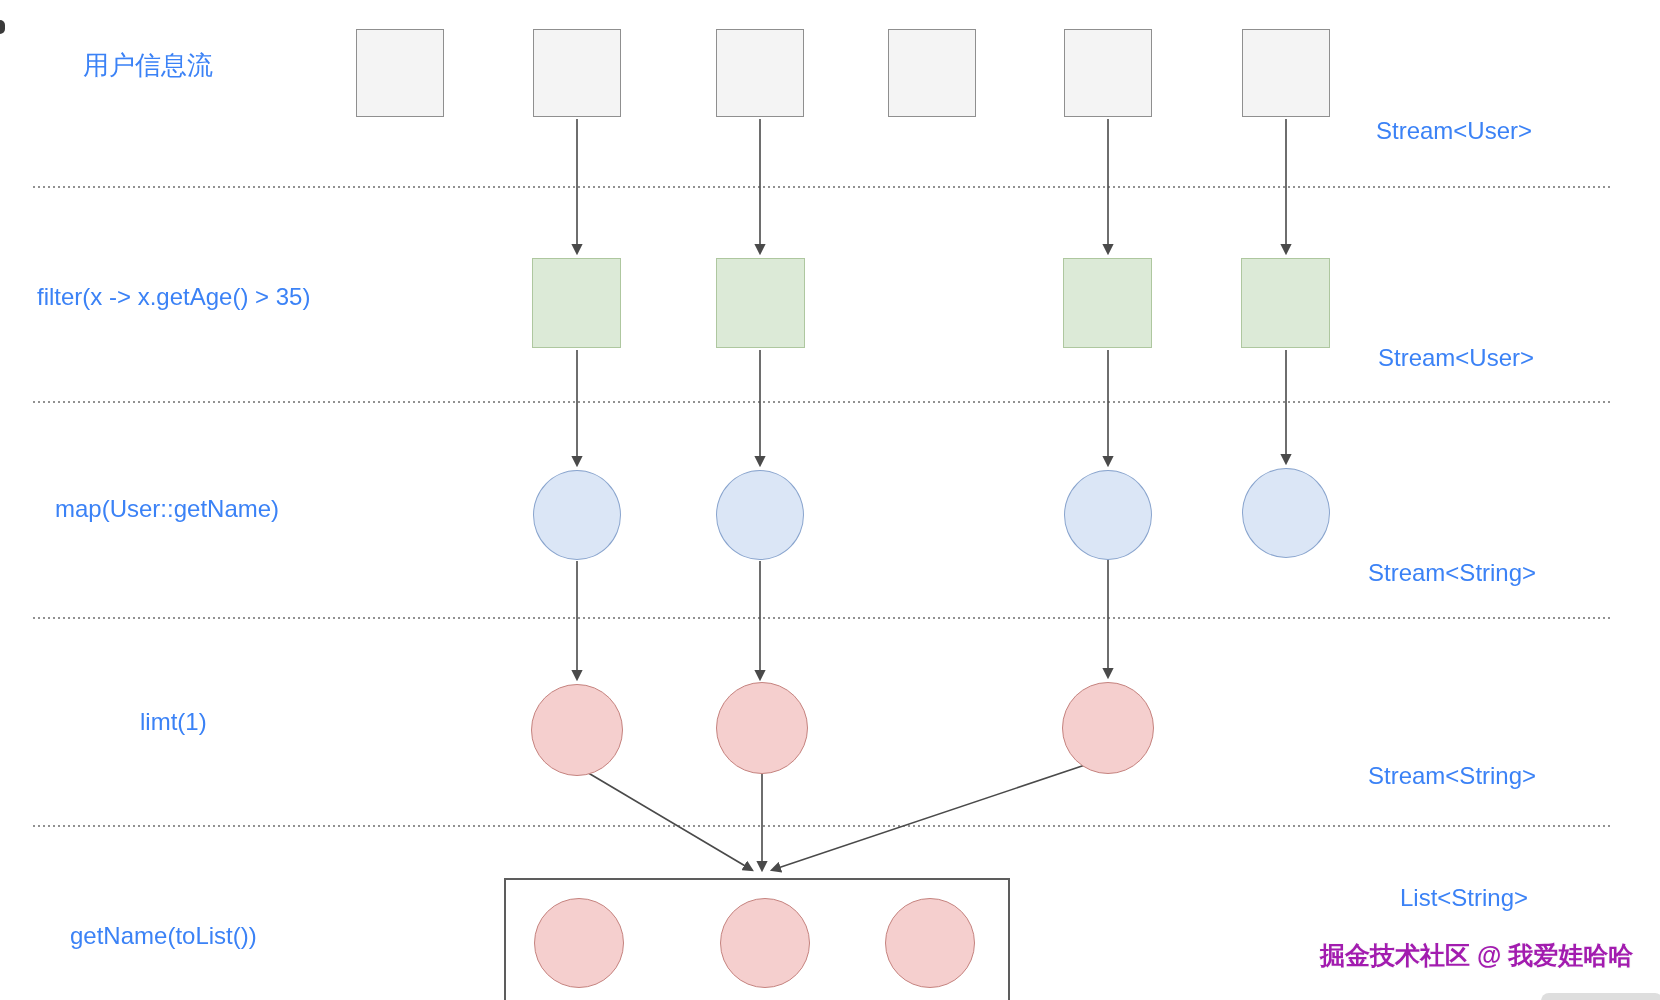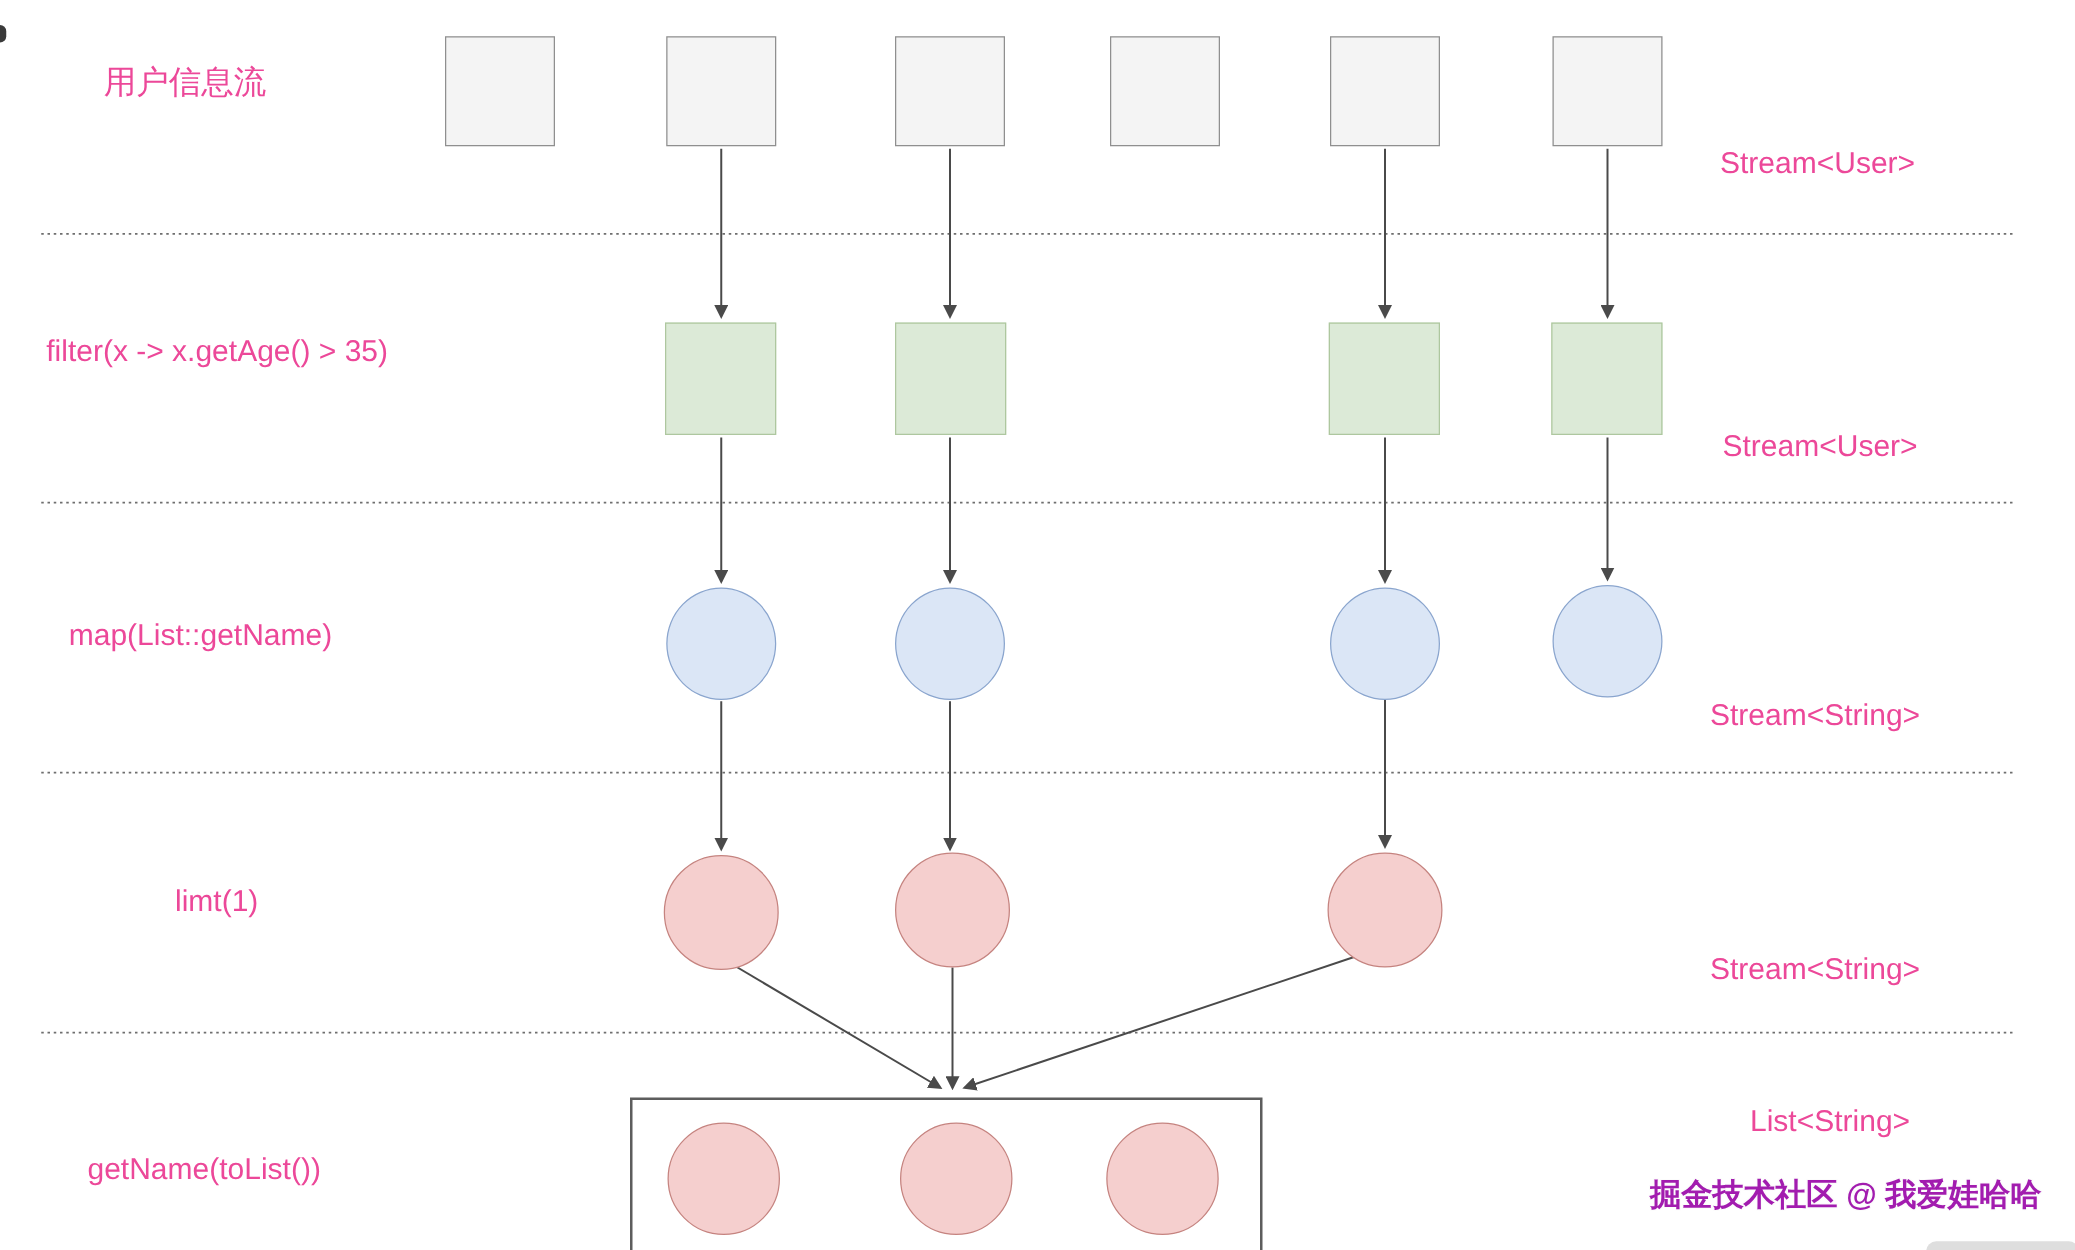--- a/index.html
+++ b/index.html
@@ -1,18 +1,18 @@
 <!DOCTYPE html>
 <html style="--square-fill: #f4f4f4; --square-border: #8f8f8f; --filter-fill: #dcead7; --filter-border: #aec79f; --map-fill: #dbe6f6; --map-border: #8aa5ce; --limit-fill: #f5cfce; --limit-border: #c5837f; --connector: #4a4a4a;"><head>
 <meta charset="utf-8">
 <style>
   html,body{margin:0;padding:0;background:#ffffff;}
   #stage{position:relative;width:1660px;height:1000px;background:#ffffff;overflow:hidden;
          font-family:"Liberation Sans",sans-serif;color:#2a2a2a;}
-  .lbl{position:absolute;white-space:nowrap;font-size:24px;color:#ec4899;}
+  .lbl{position:absolute;white-space:nowrap;font-size:24px;color:#3b82f6;}
   .cjk{font-size:26px;}
   .shape{position:absolute;box-sizing:border-box;}
   .sq{width:88px;height:88px;top:29px;background:var(--square-fill);border:1.5px solid var(--square-border);}
   .gsq{width:89px;height:90px;top:258px;background:var(--filter-fill);border:1.5px solid var(--filter-border);}
   .bcir{width:88px;height:90px;border-radius:50%;background:var(--map-fill);border:1.5px solid var(--map-border);}
   .rcir{width:92px;height:92px;border-radius:50%;background:var(--limit-fill);border:1.5px solid var(--limit-border);}
   .boxcir{width:90px;height:90px;top:898px;border-radius:50%;background:var(--limit-fill);border:1.5px solid var(--limit-border);}
   #collect-box{position:absolute;left:504px;top:878px;width:506px;height:160px;
                border:2px solid #5d5d5d;background:transparent;box-sizing:border-box;}
   #watermark{position:absolute;left:1320px;top:939px;font-size:25px;font-weight:bold;color:#a21caf;white-space:nowrap;
@@ -84,22 +84,22 @@
   <div class="shape rcir" style="left:531px;top:684px"></div>
   <div class="shape rcir" style="left:716px;top:682px"></div>
   <div class="shape rcir" style="left:1062px;top:682px"></div>
 
   <div id="collect-box"></div>
   <div class="shape boxcir" style="left:534px"></div>
   <div class="shape boxcir" style="left:720px"></div>
   <div class="shape boxcir" style="left:885px"></div>
 
   <div class="lbl cjk" style="left:83px;top:48px">用户信息流</div>
-  <div class="lbl" style="left:37px;top:268px">filter(x -&gt; x.getAge() &gt; 35)</div>
-  <div class="lbl" style="left:55px;top:495px">map(List::getName)</div>
+  <div class="lbl" style="left:37px;top:283px">filter(x -&gt; x.getAge() &gt; 35)</div>
+  <div class="lbl" style="left:55px;top:495px">map(User::getName)</div>
   <div class="lbl" style="left:140px;top:708px">limt(1)</div>
   <div class="lbl" style="left:70px;top:922px">getName(toList())</div>
 
   <div class="lbl" style="left:1376px;top:117px">Stream&lt;User&gt;</div>
   <div class="lbl" style="left:1378px;top:344px">Stream&lt;User&gt;</div>
   <div class="lbl" style="left:1368px;top:559px">Stream&lt;String&gt;</div>
   <div class="lbl" style="left:1368px;top:762px">Stream&lt;String&gt;</div>
   <div class="lbl" style="left:1400px;top:884px">List&lt;String&gt;</div>
 
   <div id="watermark">掘金技术社区 @ 我爱娃哈哈</div>

